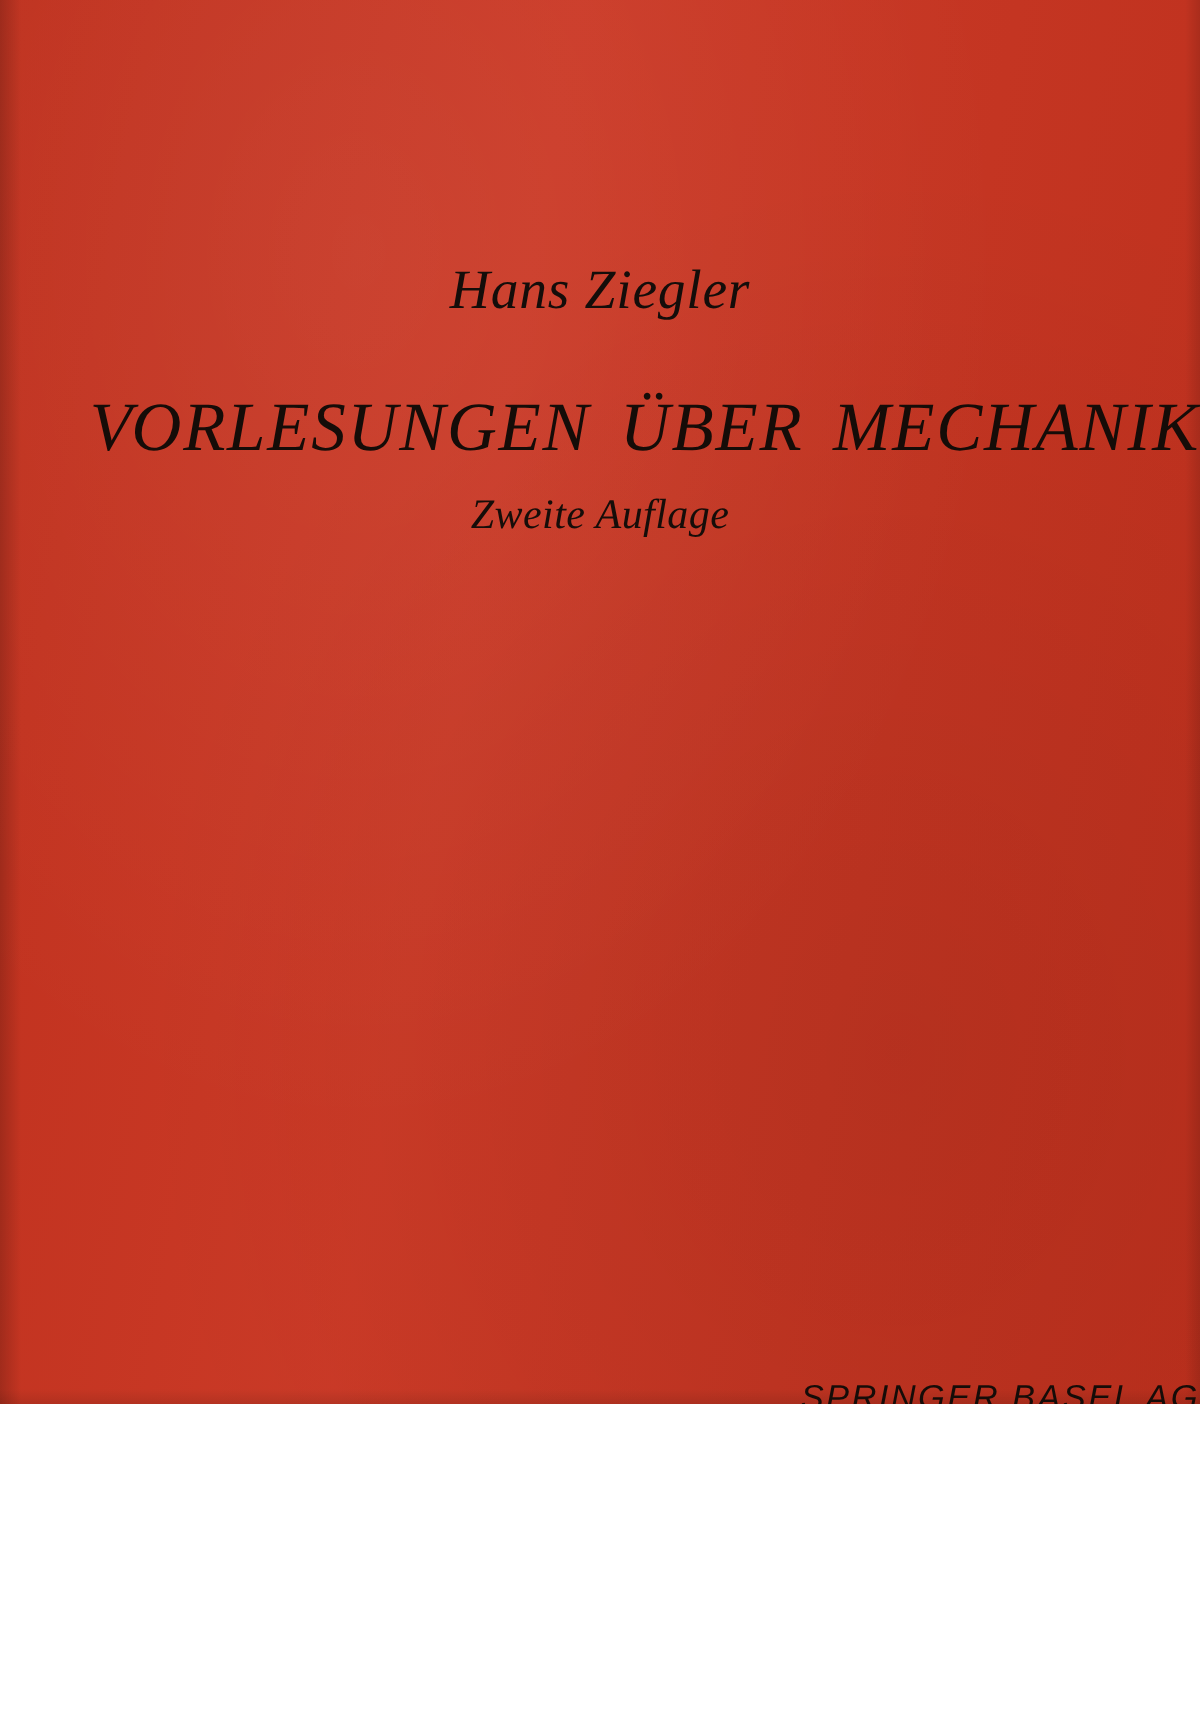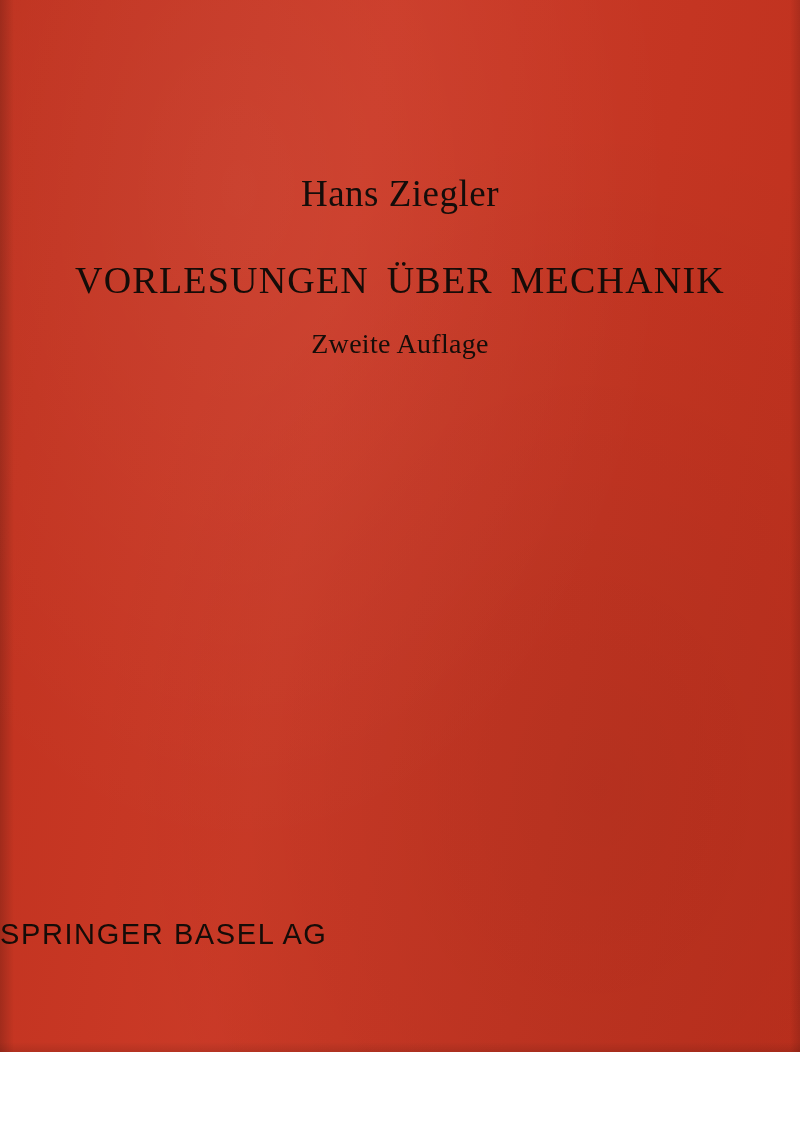--- a/index.html
+++ b/index.html
@@ -9,24 +9,25 @@
   body {
     width: 800px;
     height: 1148px;
     background: #ffffff;
     font-family: "Liberation Serif", serif;
     overflow: hidden;
   }
   .book-cover {
     position: relative;
     width: 800px;
-    height: 1052px;
+    height: 936px;
     background: #c9331f;
     box-sizing: border-box;
     overflow: hidden;
+    font-style: italic;
   }
   
   .cover-texture {
     position: absolute;
     inset: 0;
     background:
       radial-gradient(ellipse at 30% 18%, rgba(255,255,255,0.055) 0%, rgba(255,255,255,0) 55%),
       radial-gradient(ellipse at 75% 75%, rgba(0,0,0,0.07) 0%, rgba(0,0,0,0) 60%),
       linear-gradient(100deg, rgba(0,0,0,0.05) 0%, rgba(255,255,255,0.035) 40%, rgba(0,0,0,0.06) 100%);
     pointer-events: none;
@@ -62,46 +63,46 @@
     color: #140d0a;
     font-size: 37px;
     letter-spacing: 0.5px;
     font-family: "Liberation Serif", serif;
   }
   .title {
     position: absolute;
     top: 258px;
     left: 0;
     width: 100%;
-    text-align: center;
+    text-align: right;
     color: #150c08;
-    font-size: 38px;
+    font-size: 46px;
     letter-spacing: 1.2px;
     word-spacing: 7px;
     font-family: "Liberation Serif", serif;
   }
   .edition {
     position: absolute;
     top: 328px;
     left: 0;
     width: 100%;
     text-align: center;
     color: #160d09;
     font-size: 28px;
     letter-spacing: 0.3px;
     font-family: "Liberation Serif", serif;
   }
   .publisher {
     position: absolute;
     top: 918px;
     left: 0;
     width: 100%;
-    text-align: left;
+    text-align: right;
     color: #150c08;
-    font-size: 29px;
+    font-size: 23px;
     letter-spacing: 1.6px;
     font-family: "Liberation Sans", sans-serif;
   }
 </style>
 </head>
 <body>
 
 <div class="book-cover">
   <div class="cover-texture"></div>
   <div class="cover-edge-left"></div>

